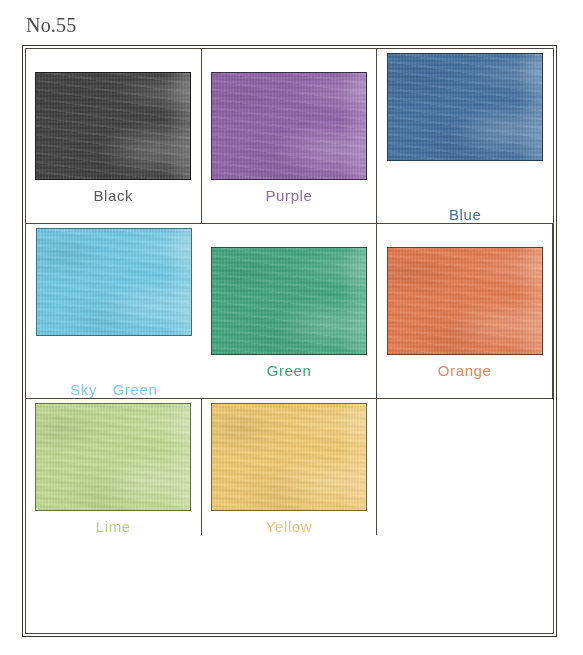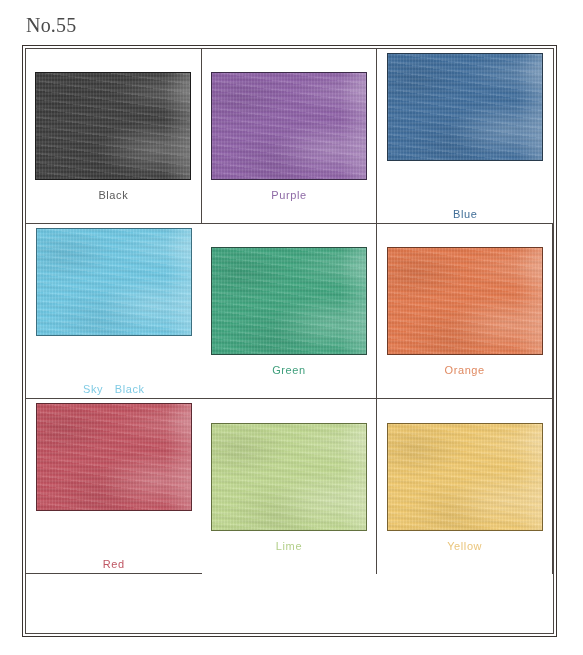--- a/index.html
+++ b/index.html
@@ -133,21 +133,21 @@
   .tex-edge {
     position: absolute;
     top: 0; bottom: 0; right: 0;
     width: 17%;
     background: linear-gradient(to right, rgba(255,255,255,0.0), rgba(255,255,255,0.20));
   }
 
   
   .swatch-label {
     margin-top: 9px;
-    font-size: 11px;
+    font-size: 15px;
     line-height: 13px;
     letter-spacing: 0.6px;
     text-align: center;
     white-space: pre;
     font-family: "Liberation Sans", sans-serif;
   }
 </style>
 </head>
 <body>
 
@@ -190,21 +190,21 @@
       </div>
       <div class="swatch-cell col-last">
         <div class="swatch-chip" style="border-color: rgb(60, 111, 128);">
           <div class="swatch-base" style="background: rgb(110, 203, 232);"></div>
           <div class="tex-blotch"></div>
           <div class="tex-d"></div>
           <div class="tex-h"></div>
           <div class="tex-v"></div>
           <div class="tex-edge"></div>
         </div>
-        <div class="swatch-label" style="color: rgb(128, 203, 228);">Sky　Black</div>
+        <div class="swatch-label" style="color: rgb(128, 203, 228);">Sky　Green</div>
       </div>
       <div class="swatch-cell">
         <div class="swatch-chip" style="border-color: rgb(42, 79, 66);">
           <div class="swatch-base" style="background: rgb(61, 166, 126);"></div>
           <div class="tex-blotch"></div>
           <div class="tex-d"></div>
           <div class="tex-h"></div>
           <div class="tex-v"></div>
           <div class="tex-edge"></div>
         </div>
@@ -213,31 +213,20 @@
       <div class="swatch-cell">
         <div class="swatch-chip" style="border-color: rgb(110, 58, 38);">
           <div class="swatch-base" style="background: rgb(232, 120, 74);"></div>
           <div class="tex-blotch"></div>
           <div class="tex-d"></div>
           <div class="tex-h"></div>
           <div class="tex-v"></div>
           <div class="tex-edge"></div>
         </div>
         <div class="swatch-label" style="color: rgb(224, 138, 98);">Orange</div>
-      </div>
-      <div class="swatch-cell col-last">
-        <div class="swatch-chip" style="border-color: rgb(93, 42, 50);">
-          <div class="swatch-base" style="background: rgb(196, 80, 94);"></div>
-          <div class="tex-blotch"></div>
-          <div class="tex-d"></div>
-          <div class="tex-h"></div>
-          <div class="tex-v"></div>
-          <div class="tex-edge"></div>
-        </div>
-        <div class="swatch-label" style="color: rgb(191, 86, 99);">Red</div>
       </div>
       <div class="swatch-cell row-last">
         <div class="swatch-chip" style="border-color: rgb(99, 113, 63);">
           <div class="swatch-base" style="background: rgb(195, 220, 146);"></div>
           <div class="tex-blotch"></div>
           <div class="tex-d"></div>
           <div class="tex-h"></div>
           <div class="tex-v"></div>
           <div class="tex-edge"></div>
         </div>

